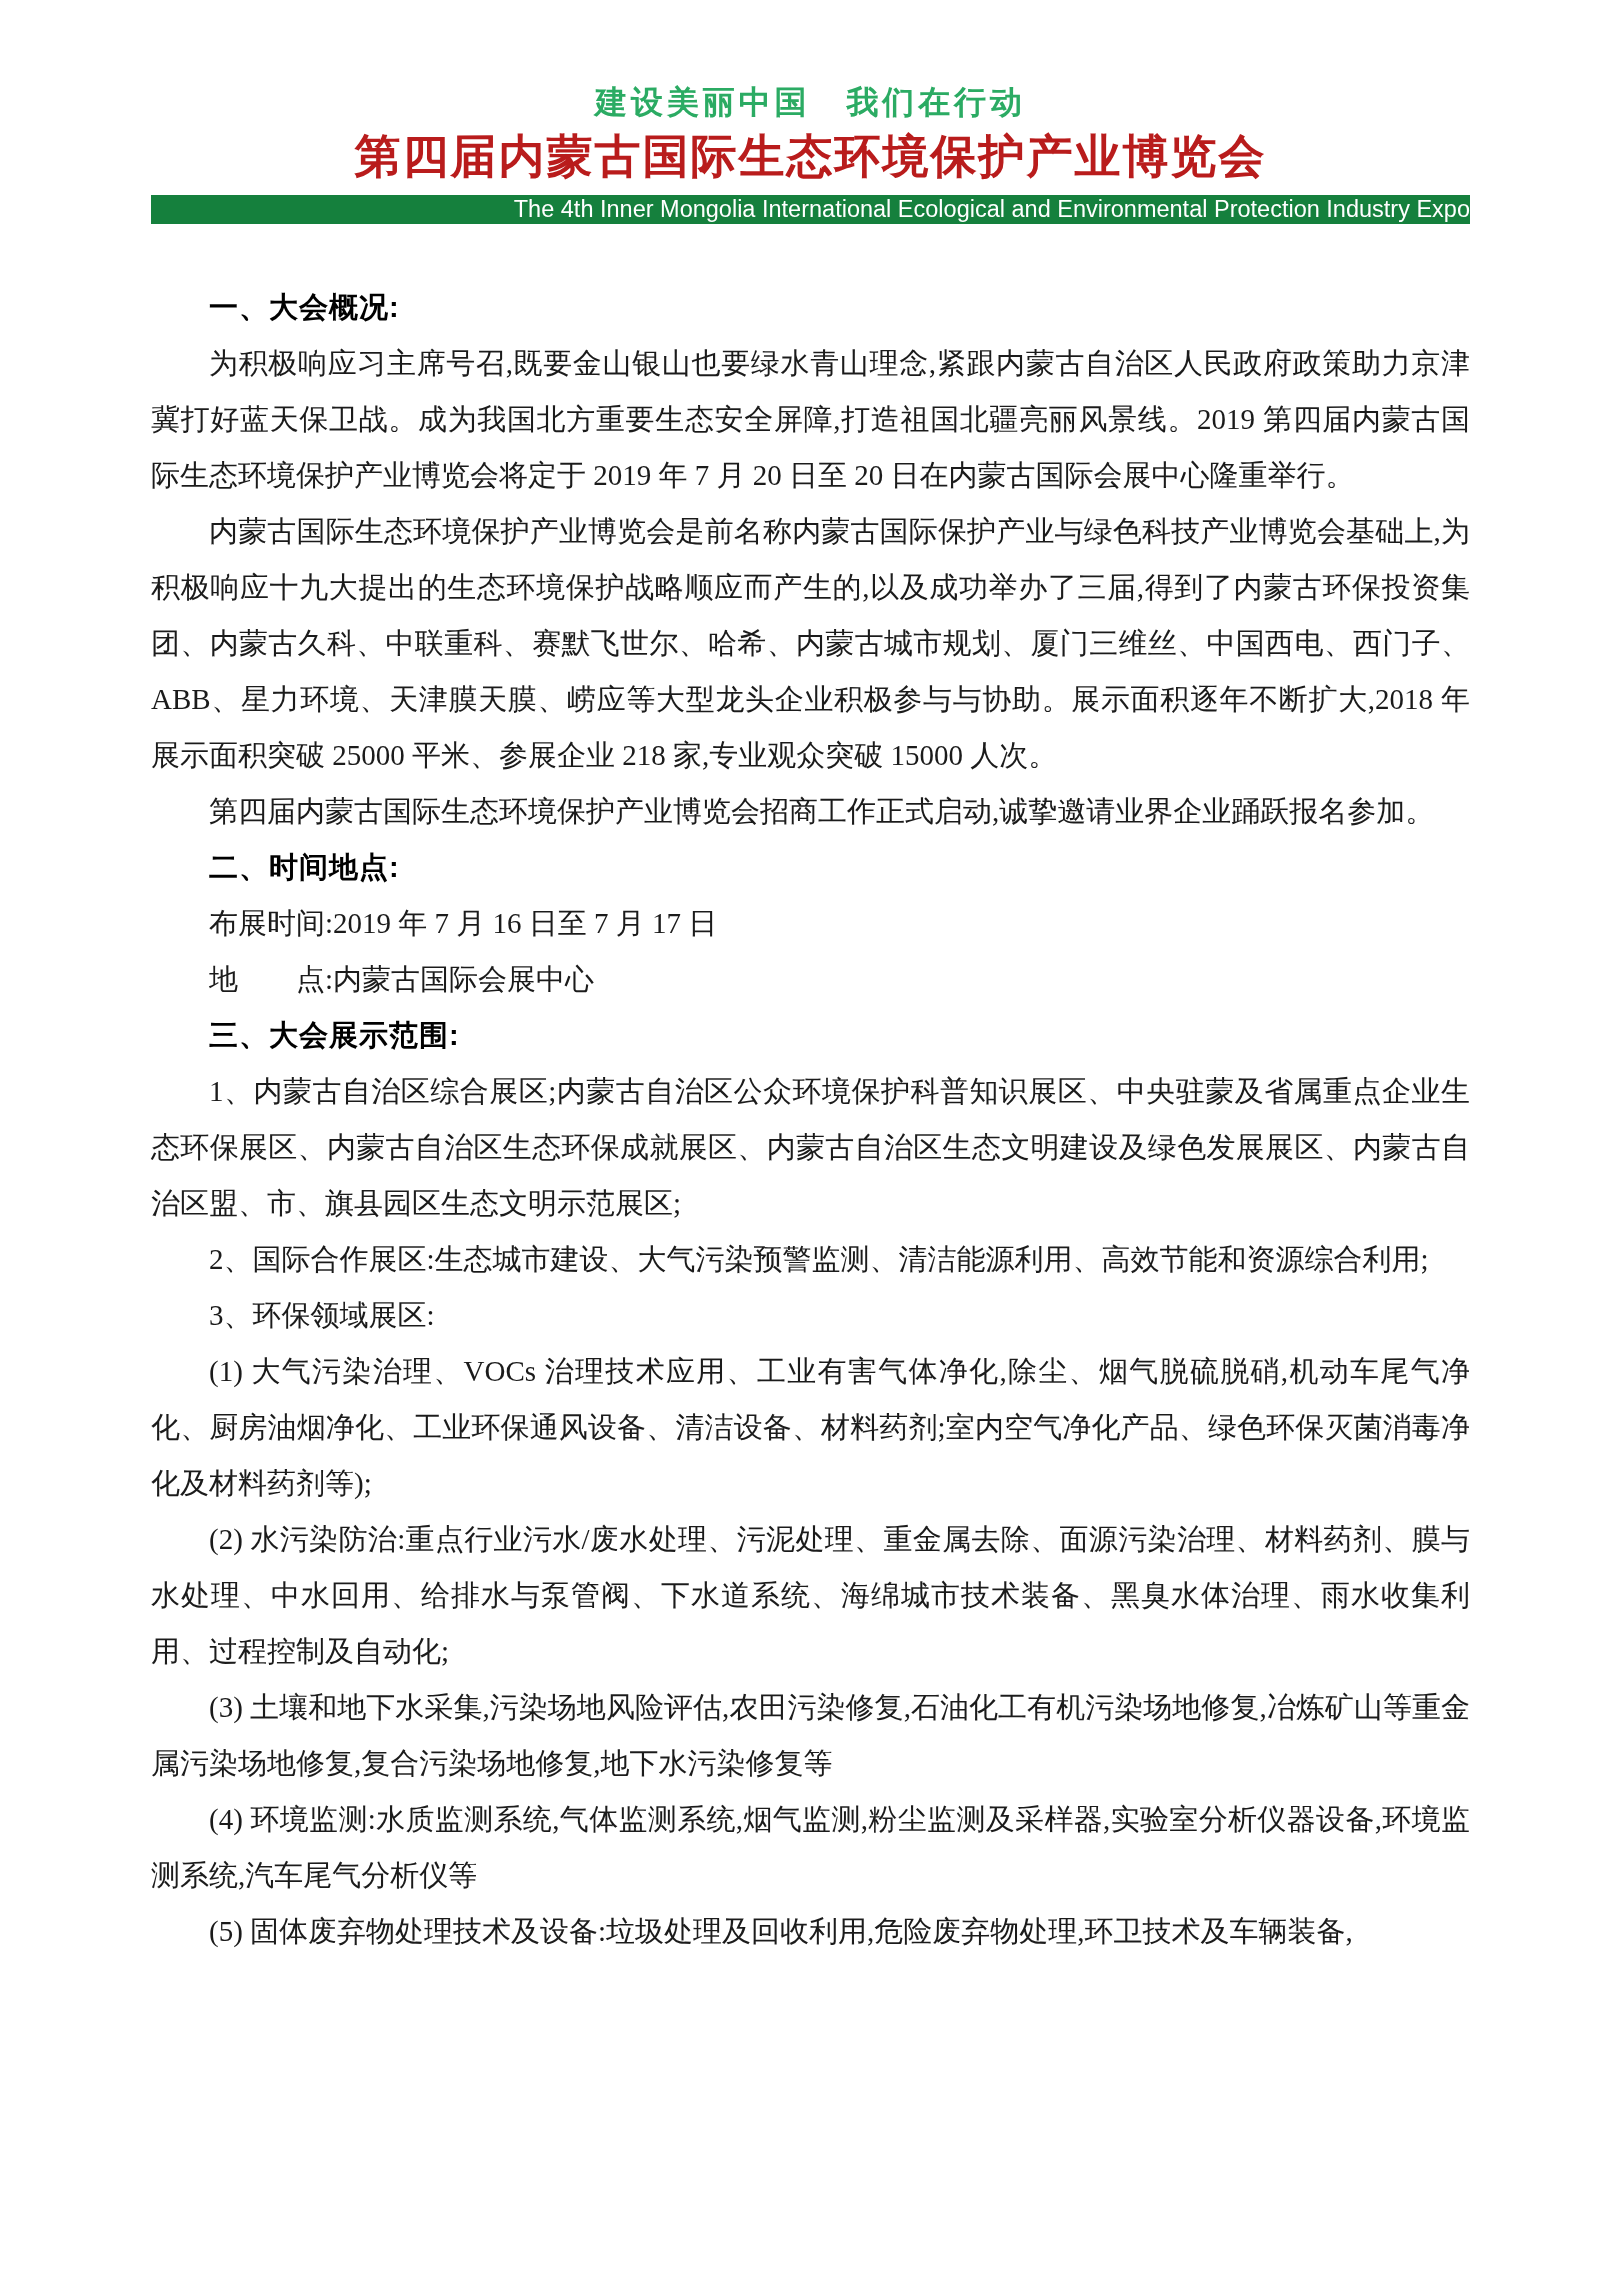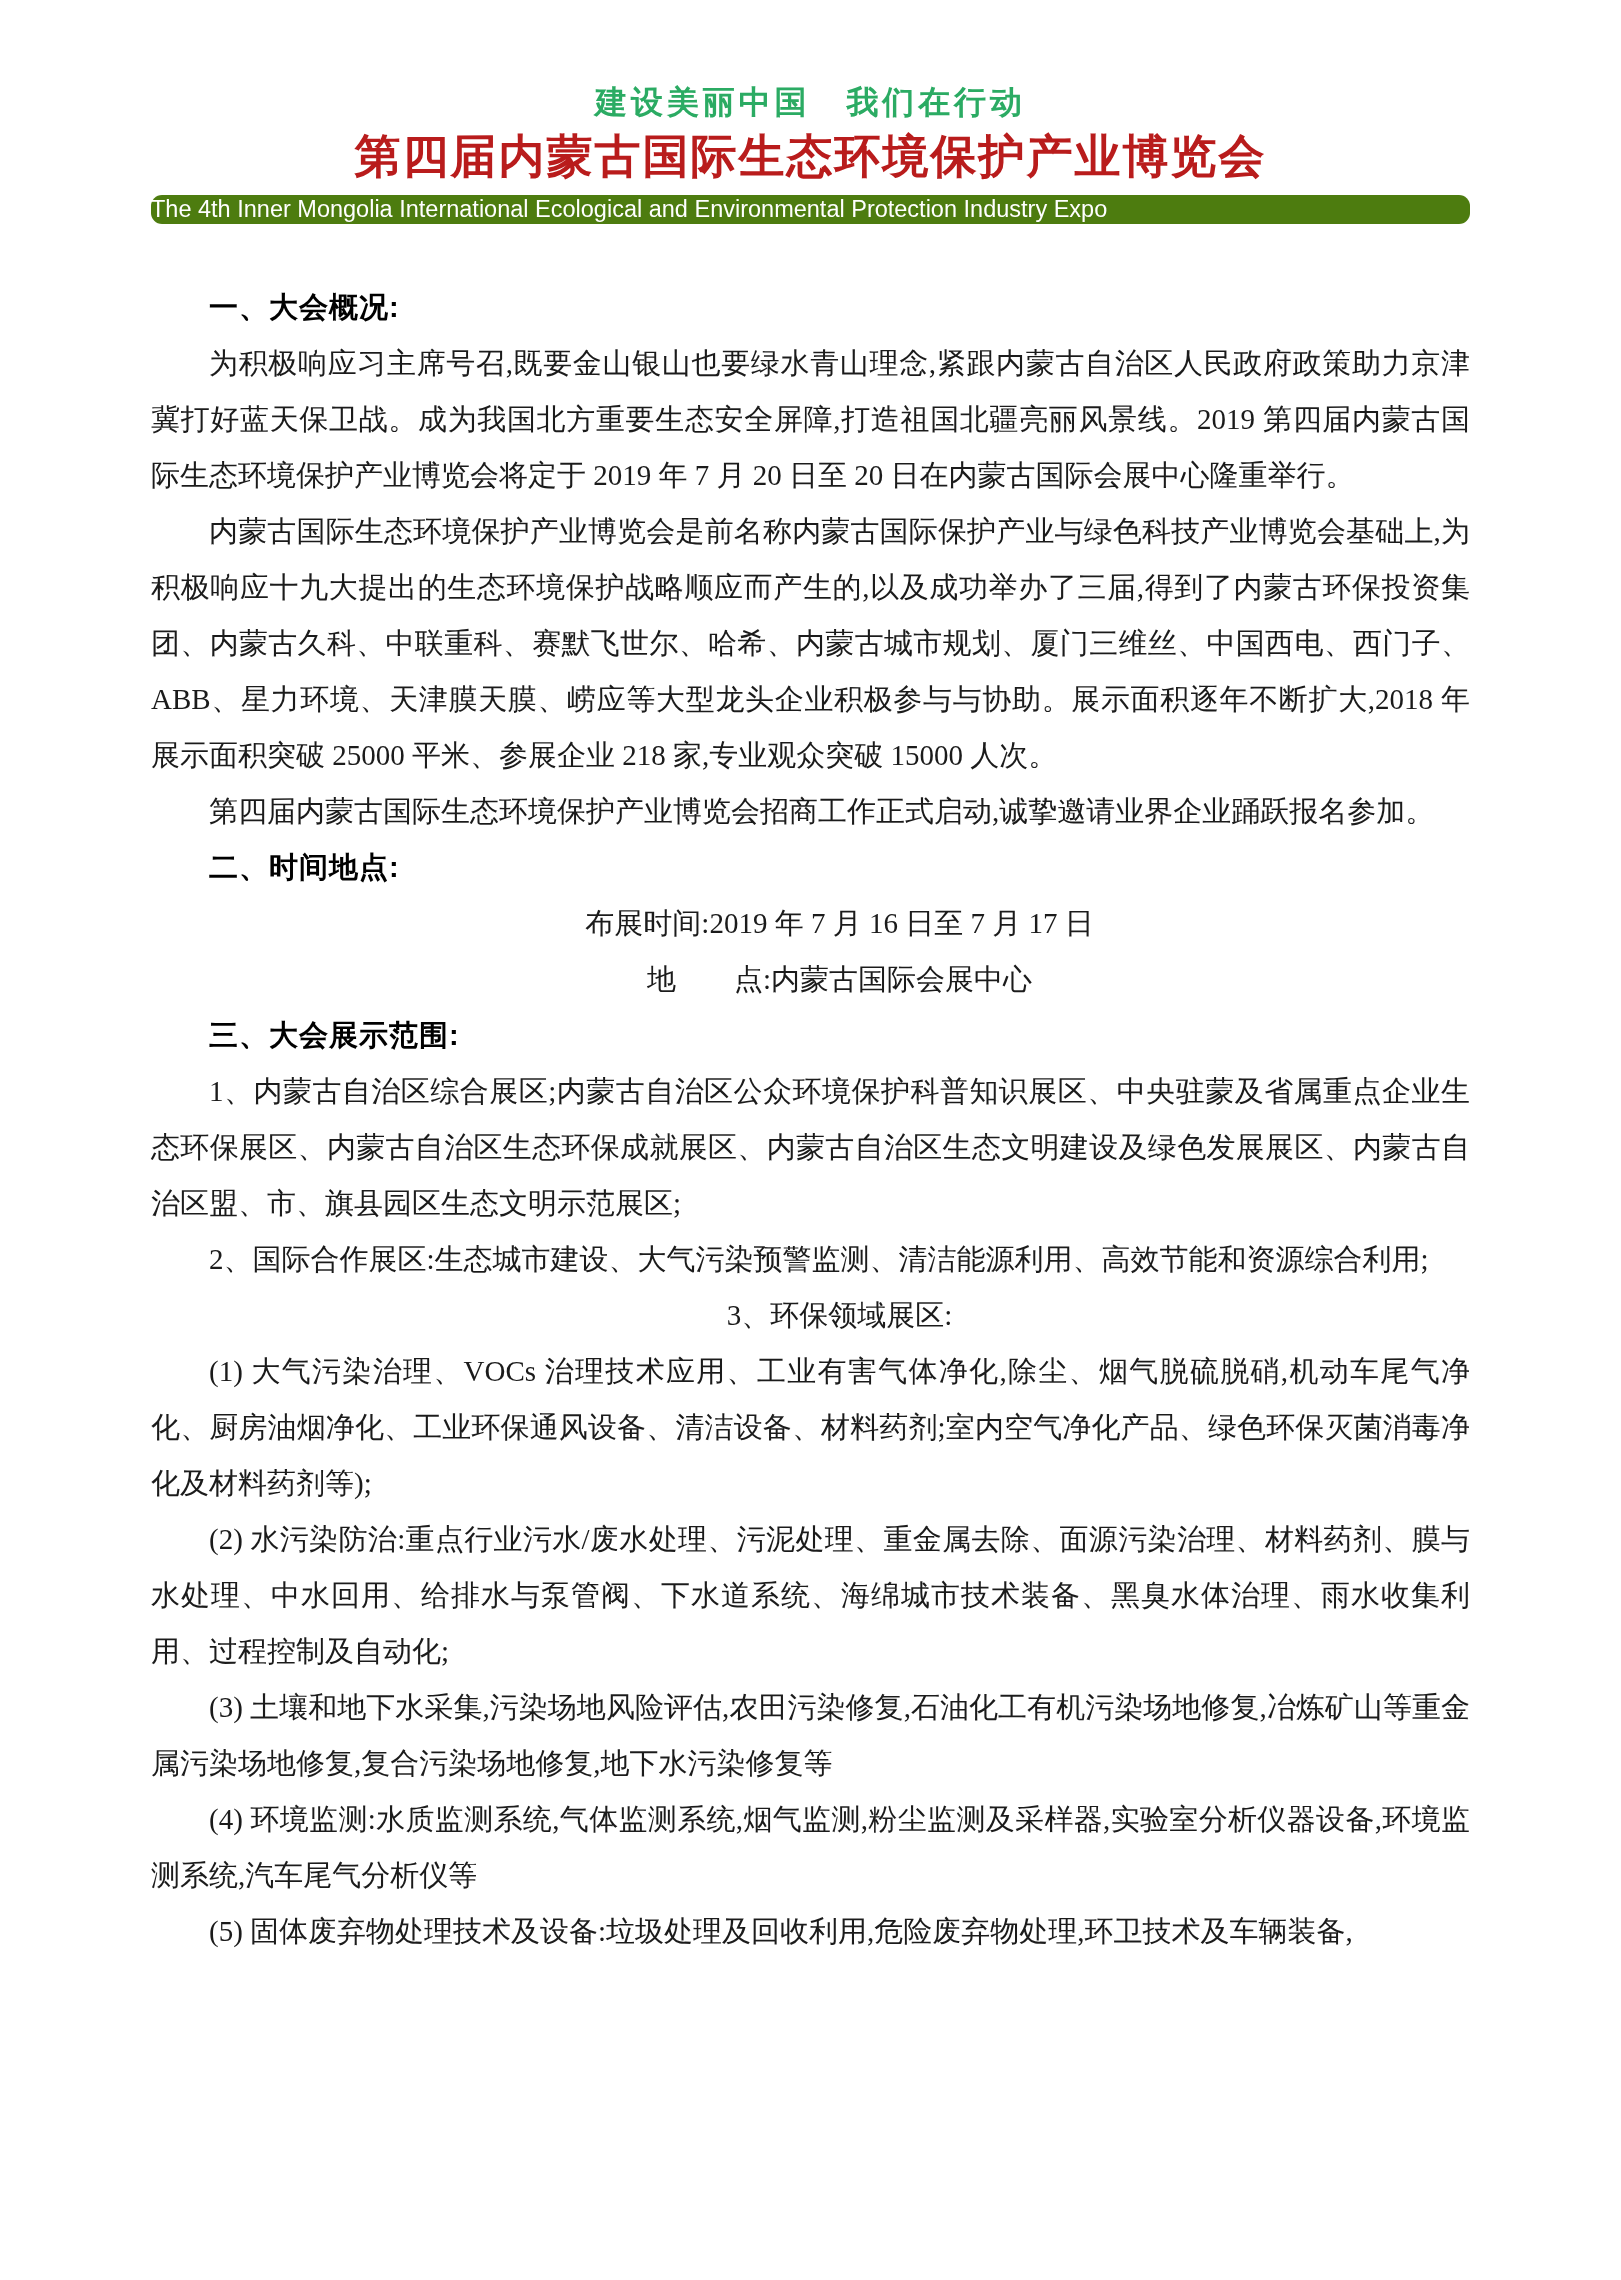--- a/index.html
+++ b/index.html
@@ -25,42 +25,41 @@
     font-family:"Liberation Sans","DejaVu Sans",sans-serif;
     font-weight:bold;
     font-size:46px;
     line-height:63px;
     letter-spacing:2px;
     color:#b91c1c;
   }
   .en-bar {
     width:1319px; height:29px;
     margin:6.9px auto 0 auto;
-    background:#4d7c0f;
+    background:#15803d;
     color:#ffffff;
     font-family:"Liberation Sans","DejaVu Sans",sans-serif;
     font-size:23.5px;
     line-height:29px;
-    text-align:left;
+    text-align:right;
     white-space:nowrap;
-    border-radius:11px;
   }
   .content {
     width:1319px;
     margin:55px auto 0 auto;
     color:#1b1b1b;
     font-size:29px;
   }
   .content p {
     margin:0;
     line-height:56px;
     text-indent:2em;
     text-align:justify;
   }
-  .content p.nj { text-align:center; }
+  .content p.nj { text-align:left; }
   .sec-heading {
     margin:0;
     font-family:"Liberation Sans","DejaVu Sans",sans-serif;
     font-weight:bold;
     font-size:29px;
     line-height:56px;
     letter-spacing:1px;
     color:#000000;
     text-indent:0;
   }

